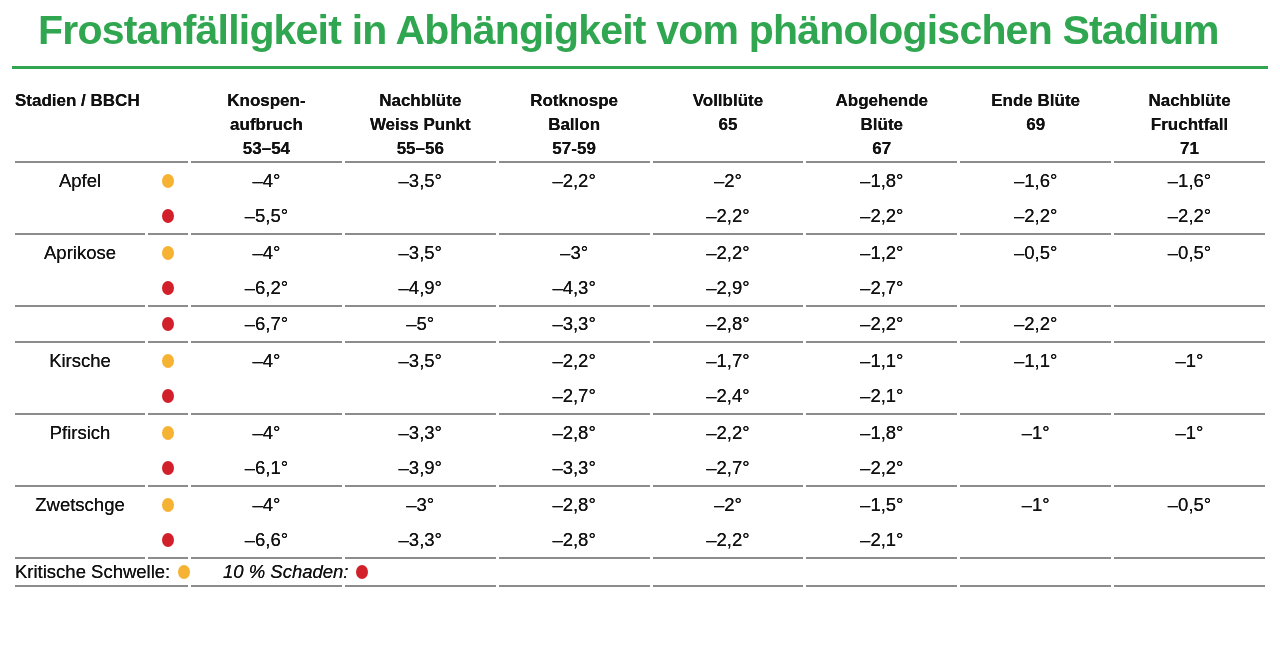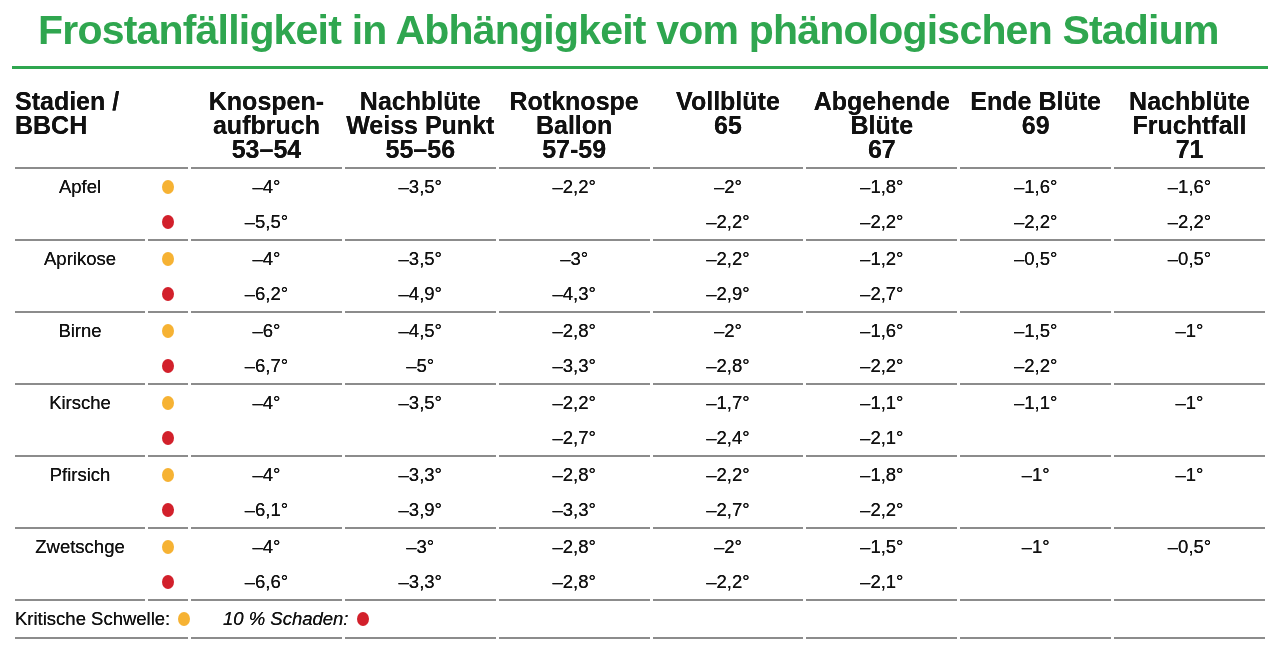--- a/index.html
+++ b/index.html
@@ -24,40 +24,40 @@
   .title-rule{height:3px;background:var(--accent-green);margin-top:12px;}
   table.frost{
     width:1256px;table-layout:fixed;
     border-collapse:separate;border-spacing:3px 0;
     margin-top:6px;
   }
   col.c-name{width:130px;}
   col.c-dot{width:40px;}
   th,td{padding:0;text-shadow:0 0 0.4px currentColor;}
   thead th{
-    vertical-align:top;padding-top:14px;padding-bottom:6px;
-    font-size:25px;font-weight:700;line-height:24px;text-align:center;
+    vertical-align:top;padding-top:14px;padding-bottom:0;
+    font-size:17px;font-weight:700;line-height:24px;text-align:center;
     border-bottom:2px solid var(--line-gray);
   }
   thead th.corner{text-align:left;}
   tbody td{
     height:36px;font-size:18.5px;font-weight:400;
     text-align:center;vertical-align:middle;white-space:nowrap;
   }
   td.fruit{text-align:center;}
   td.dotc{text-align:center;}
   tr.r-dmg td{border-bottom:2px solid var(--line-gray);}
   .dot{
     display:inline-block;width:12px;height:14px;border-radius:50%;
     vertical-align:middle;margin-top:-2px;
   }
   .dot.orange{background:var(--dot-orange);}
   .dot.red{background:var(--dot-red);}
   tr.legend td{
-    height:38px;border-bottom:2px solid var(--line-gray);
+    height:28px;border-bottom:2px solid var(--line-gray);
     text-align:left;font-size:18.5px;white-space:nowrap;overflow:visible;
   }
   tr.legend .lg2{padding-left:32px;font-style:italic;}
   tr.legend .dot{margin-left:8px;}
 </style>
 </head>
 <body>
 
 <div class="page">
   <div class="title">Frostanfälligkeit in Abhängigkeit vom phänologischen Stadium</div>
@@ -156,31 +156,20 @@
         <td class="dotc"><span class="dot red"></span></td>
         <td>–6,2°</td>
         <td>–4,9°</td>
         <td>–4,3°</td>
         <td>–2,9°</td>
         <td>–2,7°</td>
         <td></td>
         <td></td>
       </tr>
 
-      <tr class="r-crit">
-        <td class="fruit">Birne</td>
-        <td class="dotc"><span class="dot orange"></span></td>
-        <td>–6°</td>
-        <td>–4,5°</td>
-        <td>–2,8°</td>
-        <td>–2°</td>
-        <td>–1,6°</td>
-        <td>–1,5°</td>
-        <td>–1°</td>
-      </tr>
       <tr class="r-dmg">
         <td class="fruit"></td>
         <td class="dotc"><span class="dot red"></span></td>
         <td>–6,7°</td>
         <td>–5°</td>
         <td>–3,3°</td>
         <td>–2,8°</td>
         <td>–2,2°</td>
         <td>–2,2°</td>
         <td></td>

